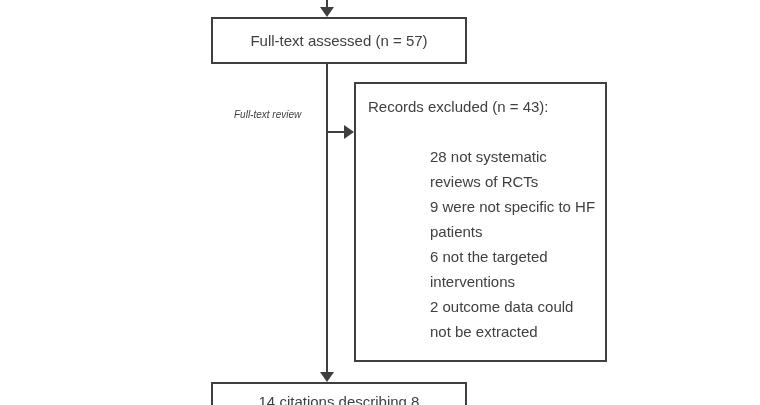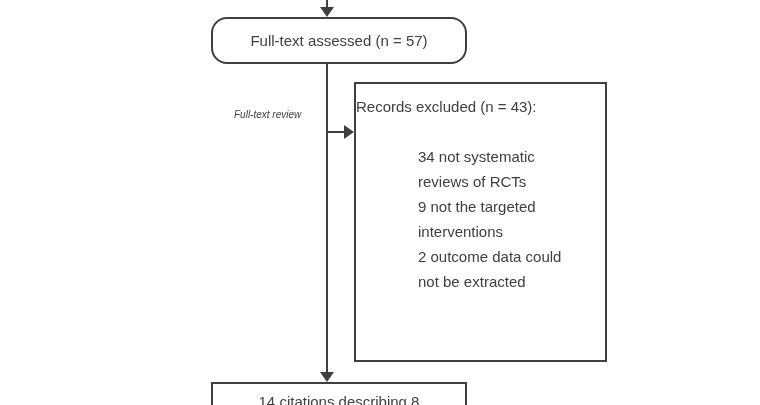--- a/index.html
+++ b/index.html
@@ -25,35 +25,34 @@
     background: #ffffff;
     border: 2px solid var(--line, #3f3f3f);
     color: var(--text, #404040);
   }
 
   .top-box {
     left: 211px; top: 17px;
     width: 256px; height: 47px;
     display: flex; align-items: center; justify-content: center;
     font-size: 15px;
-    border-radius: 16px;
   }
 
   .bottom-box {
     left: 211px; top: 382px;
     width: 256px; height: 60px;
     text-align: center;
     padding-top: 9px;
     font-size: 15px;
   }
 
   .excluded-box {
     left: 354px; top: 82px;
     width: 253px; height: 280px;
-    padding: 10px 10px 10px 0;
+    padding: 10px 10px 10px 12px;
     font-size: 15px;
     line-height: 25px;
   }
   .excluded-title { line-height: 25px; }
   .excluded-list { margin-top: 25px; margin-left: 62px; width: 168px; }
   .excluded-item { line-height: 25px; }
 
   .v-line {
     position: absolute;
     width: 2px;
@@ -113,22 +112,23 @@
   <div class="arrow-down mid-arrow-head"></div>
 
   <div class="h-line branch-line"></div>
   <div class="arrow-right branch-arrow-head"></div>
 
   <div class="branch-label">Full-text review</div>
 
   <div class="box excluded-box">
     <div class="excluded-title">Records excluded (n = 43):</div>
     <div class="excluded-list">
-      <div class="excluded-item">34 not systematic reviews of RCTs</div>
-      <div class="excluded-item">9 not the targeted interventions</div>
+      <div class="excluded-item">28 not systematic reviews of RCTs</div>
+      <div class="excluded-item">9 were not specific to HF patients</div>
+      <div class="excluded-item">6 not the targeted interventions</div>
       <div class="excluded-item">2 outcome data could not be extracted</div>
     </div>
   </div>
 
   <div class="box bottom-box">
     <span>14 citations describing 8</span>
   </div>
 
 </div>
 

